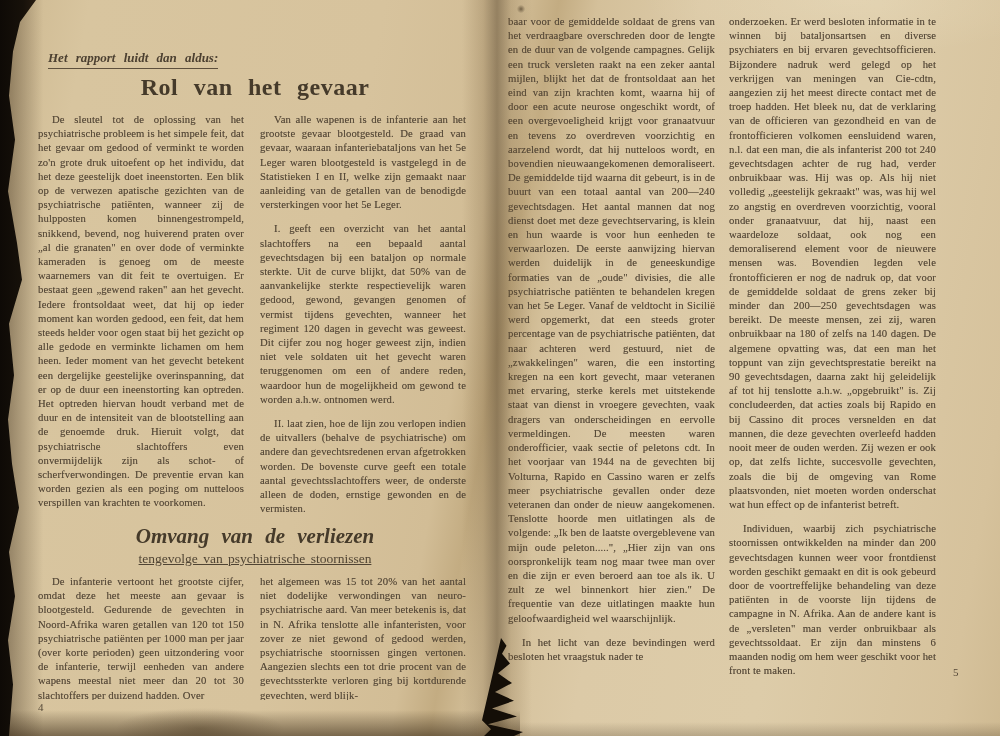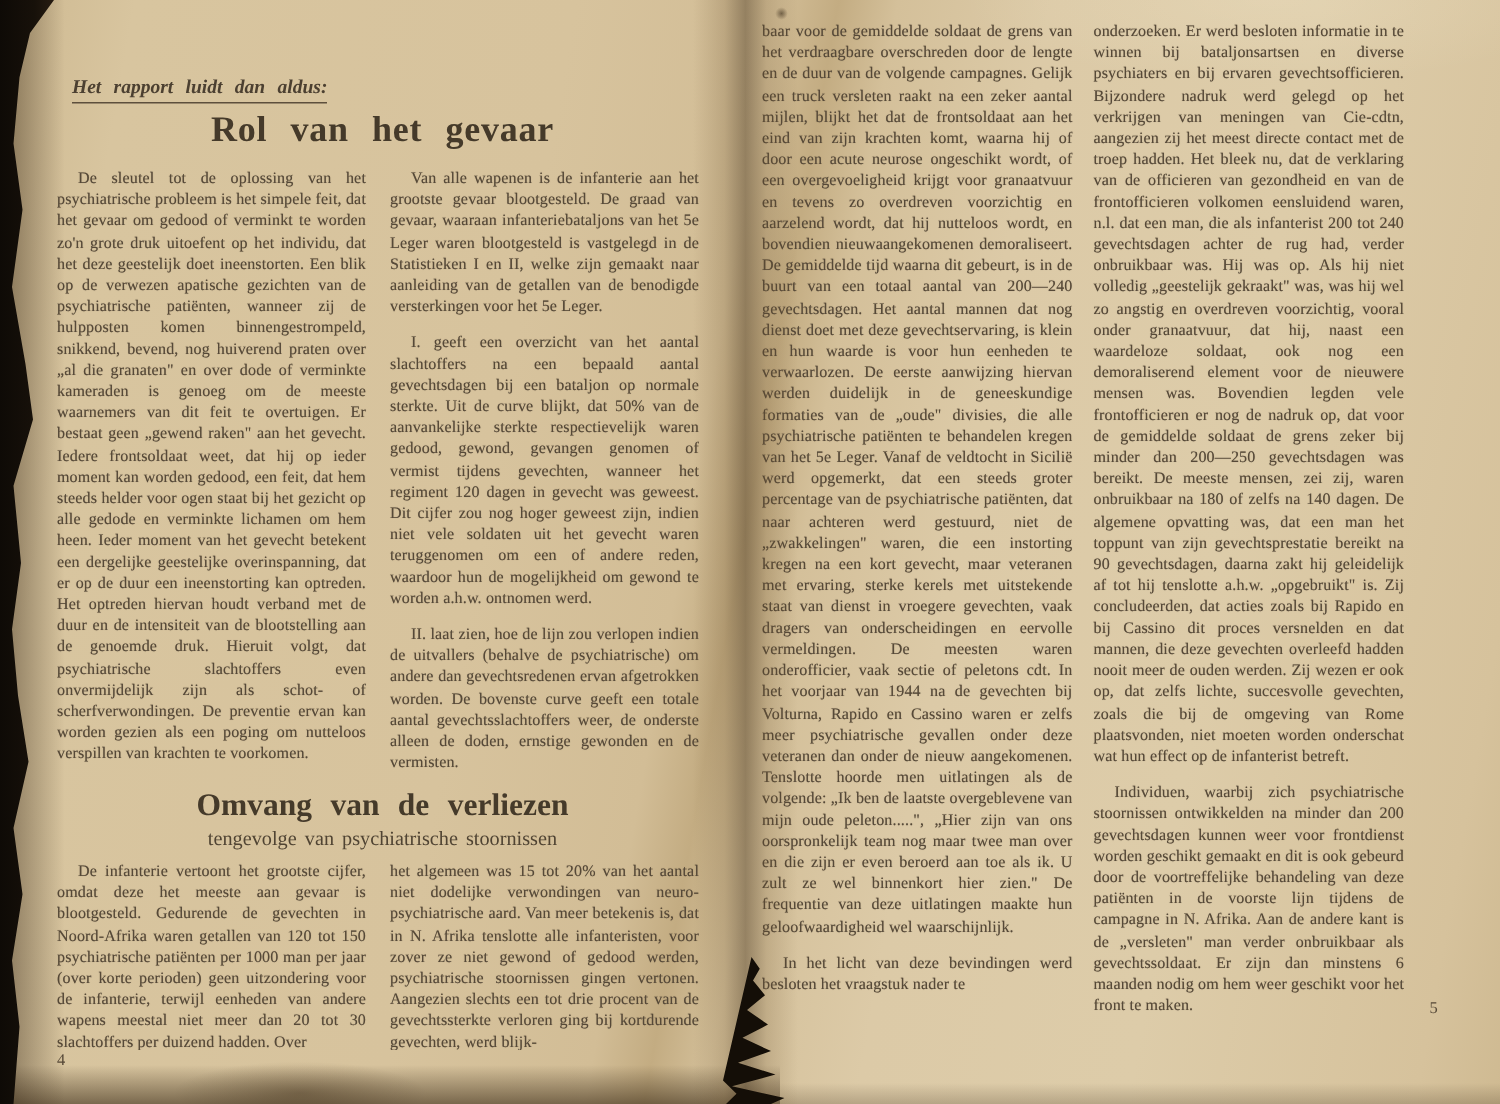--- a/index.html
+++ b/index.html
@@ -54,23 +54,23 @@
 
   .rapport-note{position:absolute;left:12px;top:50px;font-style:italic;font-weight:bold;
     font-size:13px;word-spacing:5px;color:#4c4031;border-bottom:1.4px solid #5d4f3c;
     padding-bottom:2px;}
   .main-title{position:absolute;left:0;top:74px;width:100%;text-align:center;
     font-size:24px;font-weight:bold;word-spacing:9px;color:#453a2a;letter-spacing:.5px;}
   .cols-top{position:absolute;left:2px;top:112px;width:428px;height:415px;overflow:hidden;
     display:flex;gap:16px;}
   .cols-top .col{width:206px;}
   .section-title{position:absolute;left:0;top:524px;width:100%;text-align:center;
-    font-size:21px;font-weight:bold;word-spacing:7px;color:#453a2a;}
+    font-size:21px;font-weight:bold;word-spacing:7px;color:#453a2a;font-style:italic;}
   .section-subtitle{position:absolute;left:0;top:551px;width:100%;text-align:center;
-    font-size:13.5px;word-spacing:2px;color:#504433;}
+    font-size:13.5px;word-spacing:2px;color:#504433;text-decoration:underline;}
   .cols-bottom{position:absolute;left:2px;top:574px;width:428px;height:126px;overflow:hidden;
     display:flex;gap:16px;}
   .cols-bottom .col{width:206px;}
 
   .cols-right{position:absolute;left:2px;top:14px;width:428px;height:668px;overflow:hidden;
     display:flex;gap:14px;}
   .cols-right .col{width:207px;}
 
   .pagenum{position:absolute;font-size:11px;color:#564938;z-index:8;}
   .pagenum-left{left:38px;top:701px;}

